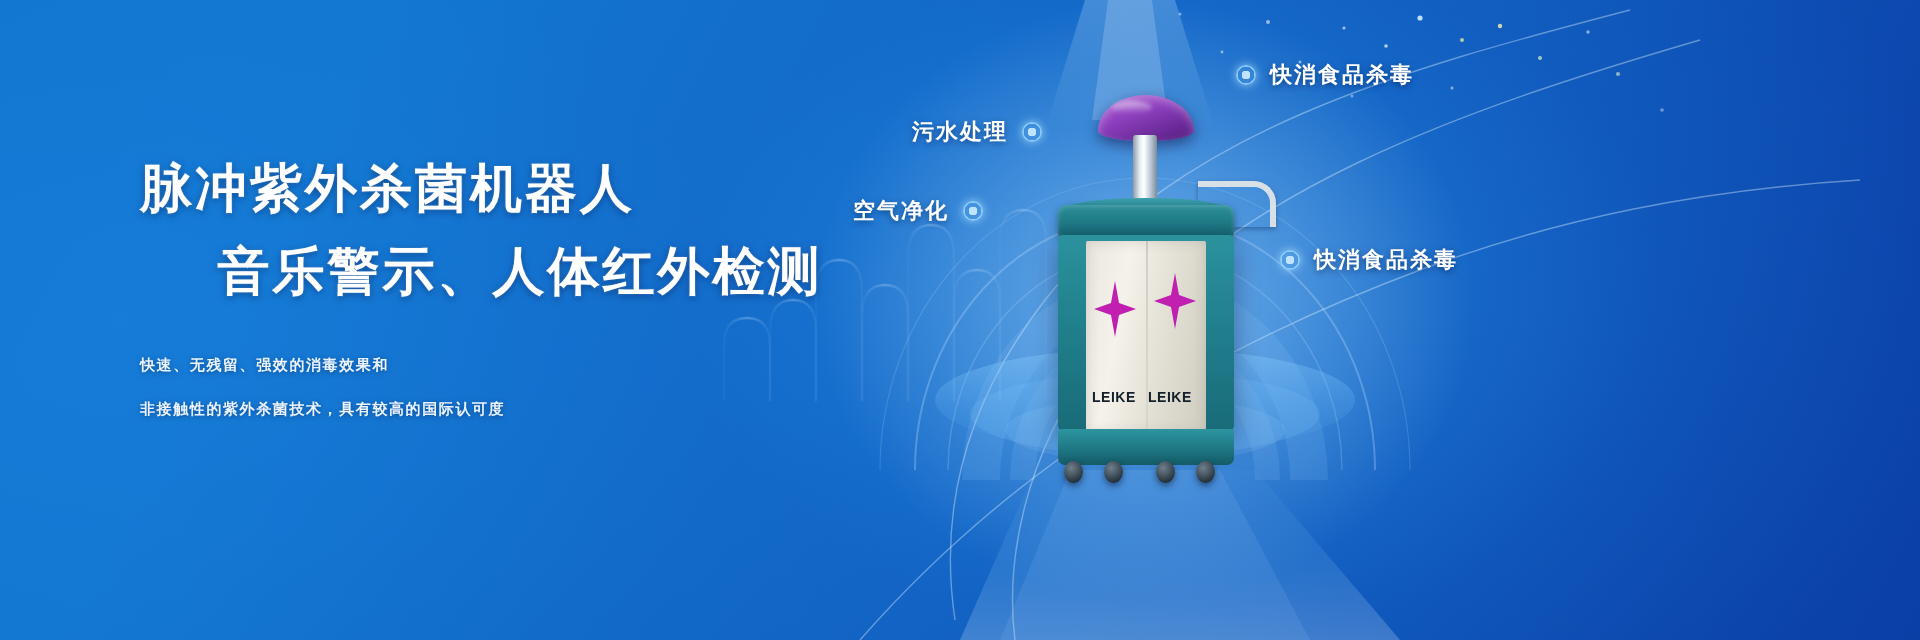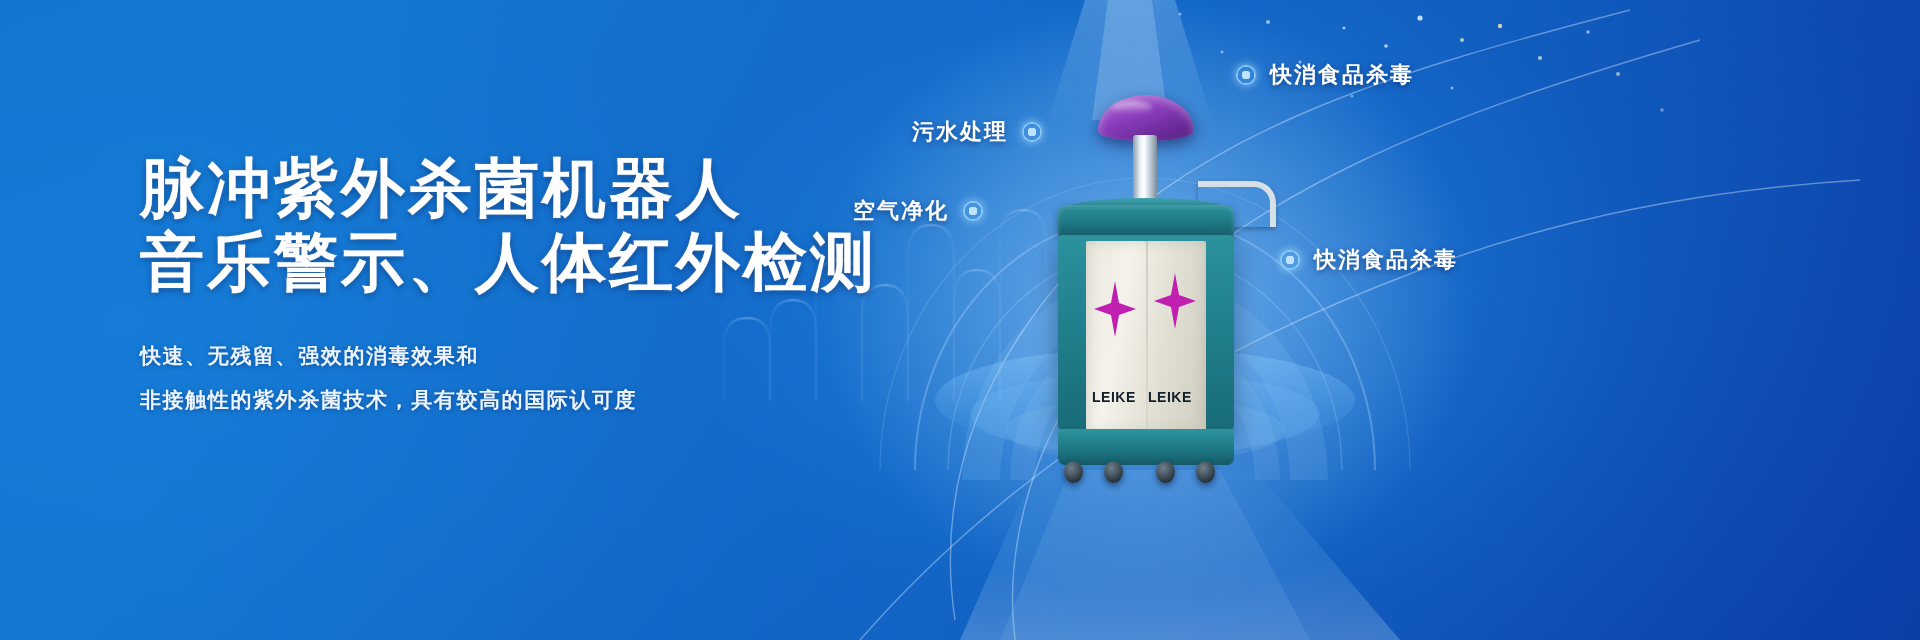--- a/index.html
+++ b/index.html
@@ -12,29 +12,29 @@
     background:
       radial-gradient(ellipse 1100px 760px at 1180px 300px, rgba(40,150,235,.55) 0%, rgba(24,110,205,.25) 45%, rgba(10,70,170,0) 72%),
       radial-gradient(ellipse 900px 640px at 120px 320px, rgba(28,130,225,.42) 0%, rgba(14,85,190,0) 68%),
       linear-gradient(118deg,#1076cf 0%,#1277d0 18%,#1269c8 42%,#0f57bb 68%,#0c46ad 88%,#0a3fa6 100%);
   }
   
   .bg-svg{position:absolute;inset:0;width:1920px;height:640px;}
   
   .copy{position:absolute;left:140px;top:152px;width:760px;}
   .headline{
-    color:#ffffff;font-size:64px;line-height:74px;font-weight:700;
+    color:#ffffff;font-size:52px;line-height:74px;font-weight:700;
     letter-spacing:3px;
     font-family:"Liberation Serif","DejaVu Serif",serif;
     text-shadow:0 2px 7px rgba(3,35,95,.55),0 0 2px rgba(255,255,255,.35);
     white-space:nowrap;
   }
-  .headline.second{margin-top:0;}
+  .headline.second{margin-top:9px;text-align:center;}
   .subline{
-    color:#eaf3ff;font-size:21px;line-height:44px;letter-spacing:1.6px;
+    color:#eaf3ff;font-size:15px;line-height:44px;letter-spacing:1.6px;
     font-family:"Liberation Serif","DejaVu Serif",serif;font-weight:700;
     text-shadow:0 1px 5px rgba(3,35,95,.5);white-space:nowrap;
   }
   .sub-wrap{margin-top:34px;}
   
   .feat{position:absolute;display:flex;align-items:center;gap:14px;white-space:nowrap;}
   .feat .txt{
     color:#ffffff;font-size:22px;font-weight:700;letter-spacing:2px;
     font-family:"Liberation Serif","DejaVu Serif",serif;
     text-shadow:0 2px 6px rgba(3,35,95,.62);

